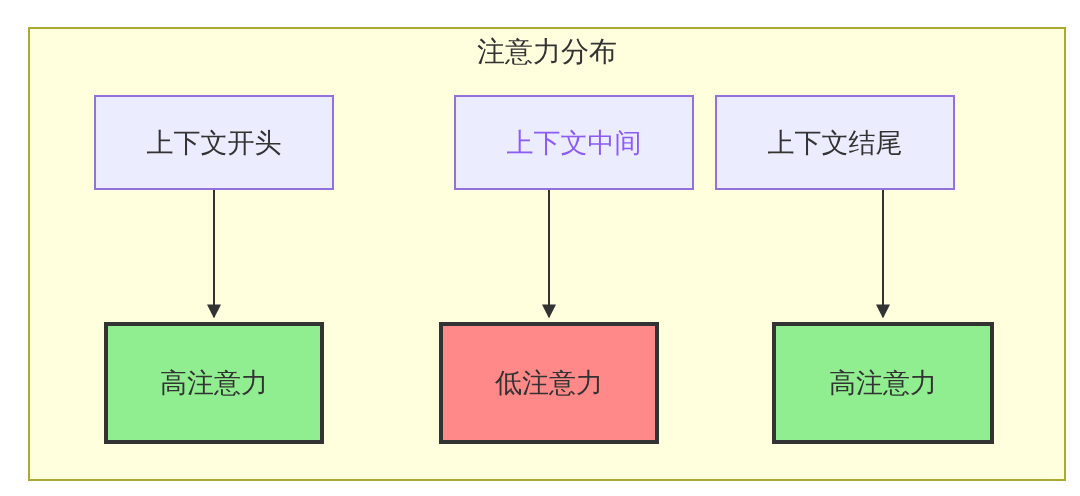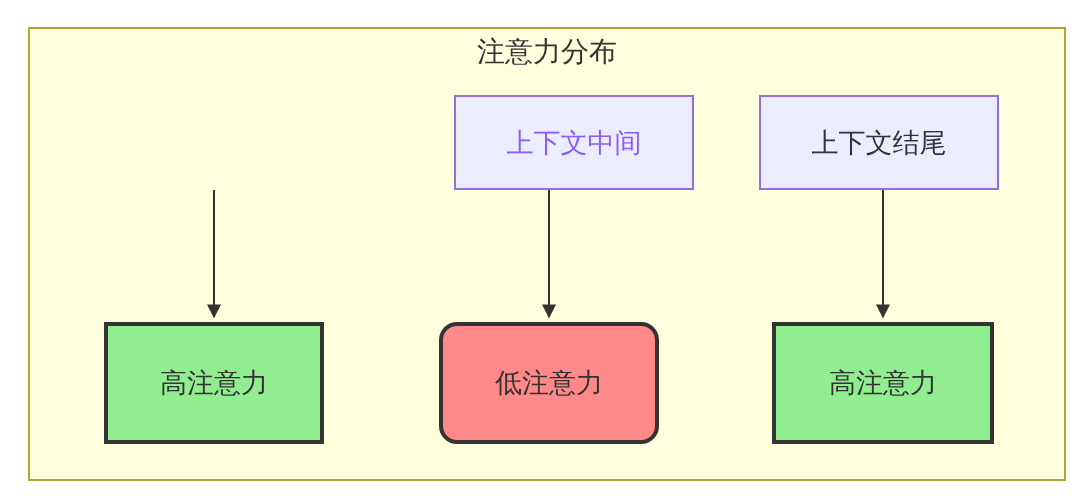--- a/index.html
+++ b/index.html
@@ -51,42 +51,45 @@
     top: 66px;
   }
   .node.result {
     border-style: solid;
     border-width: 4px;
     height: 122px;
     top: 293px;
   }
   .ctx-1 { left: 64px;  width: 240px; }
   .ctx-2 { left: 424px; width: 247px; }
-  .ctx-3 { left: 729px; width: 248px; }
+  .ctx-3 { left: 685px; width: 248px; }
   .res-1 { left: 74px;  width: 220px; }
-  .res-2 { left: 409px; width: 220px; border-radius: 18px; }
+  .res-2 { left: 409px; width: 220px; }
   .res-3 { left: 742px; width: 222px; }
   .edges {
     position: absolute;
     left: 0;
     top: 0;
     width: 100%;
     height: 100%;
     pointer-events: none;
   }
 </style>
 </head>
 <body>
 
 <div class="stage">
 
   <div class="cluster" style="background-color: rgb(255, 255, 222); border-color: rgb(170, 170, 51);">
 
     <div class="cluster-title" style="color: rgb(51, 51, 51);">注意力分布</div>
 
+    <div class="node context ctx-1" style="background-color: rgb(236, 236, 255); border-color: rgb(147, 112, 219); color: rgb(51, 51, 51);">
+      <span>上下文开头</span>
+    </div>
 
     <div class="node context ctx-2" style="background-color: rgb(236, 236, 255); border-color: rgb(147, 112, 219); color: #8b5cf6;">
       <span>上下文中间</span>
     </div>
 
     <div class="node context ctx-3" style="background-color: rgb(236, 236, 255); border-color: rgb(147, 112, 219); color: rgb(51, 51, 51);">
       <span>上下文结尾</span>
     </div>
 
     <div class="node result res-1" style="background-color: rgb(144, 238, 144); border-color: rgb(51, 51, 51); color: rgb(51, 51, 51);">

